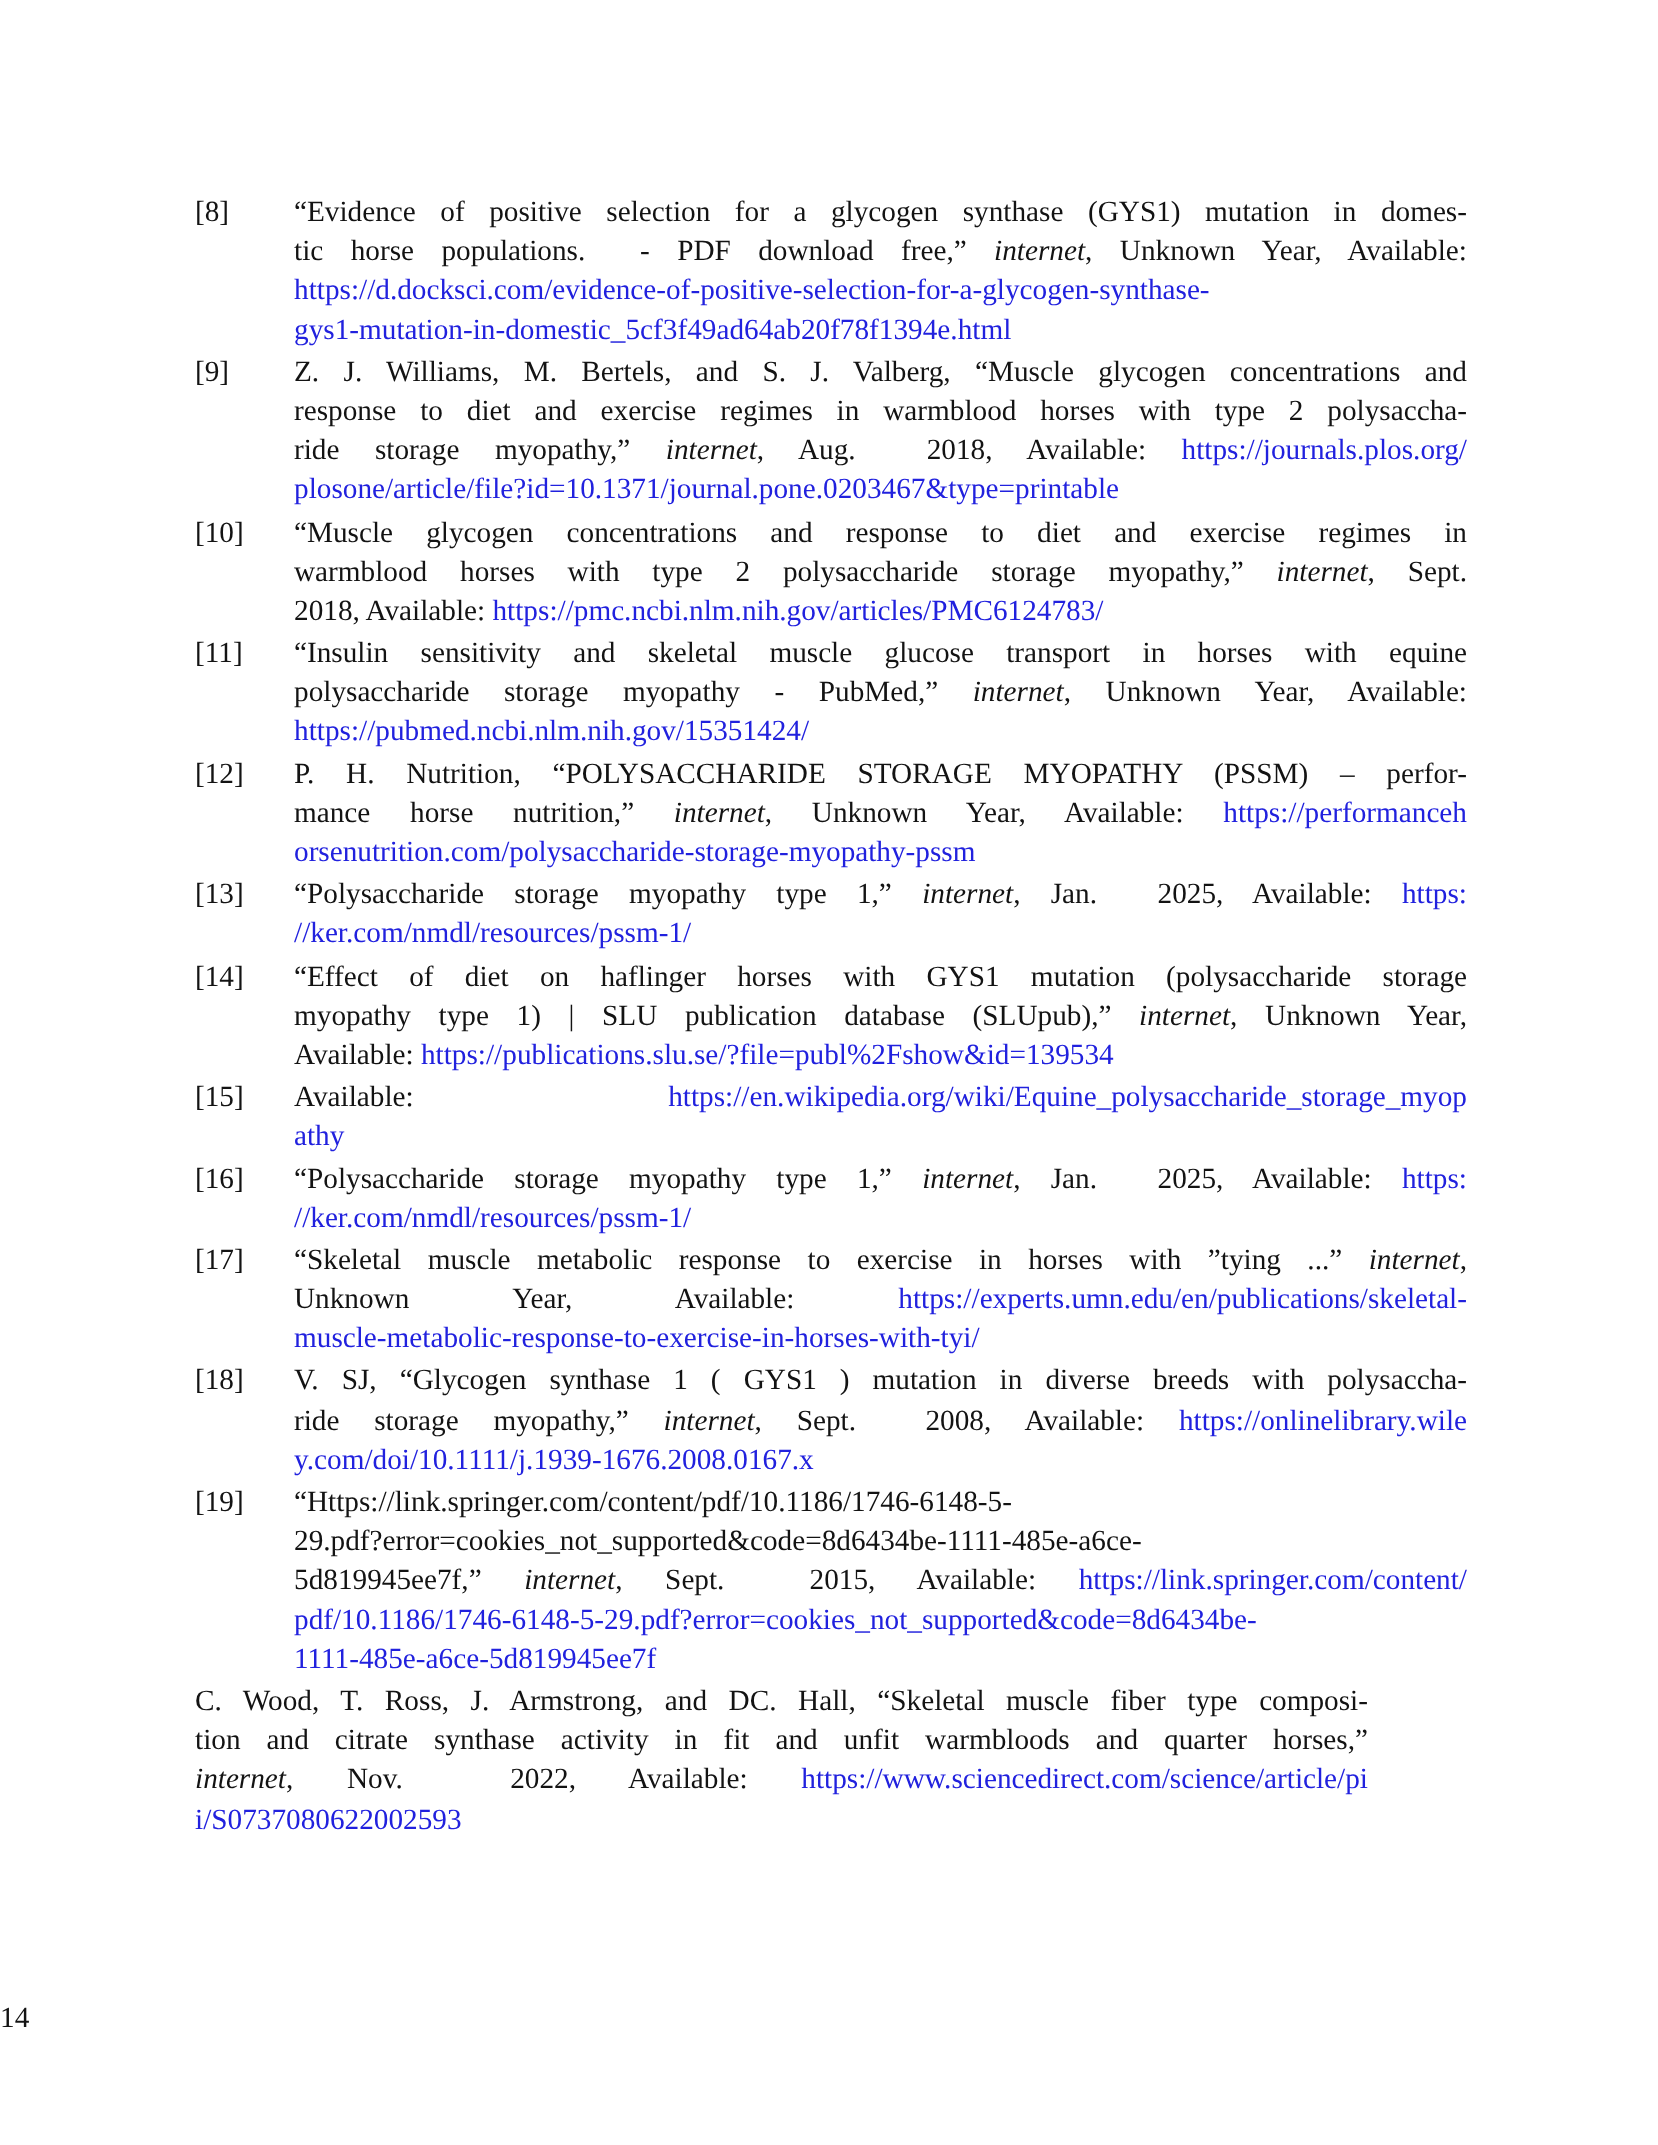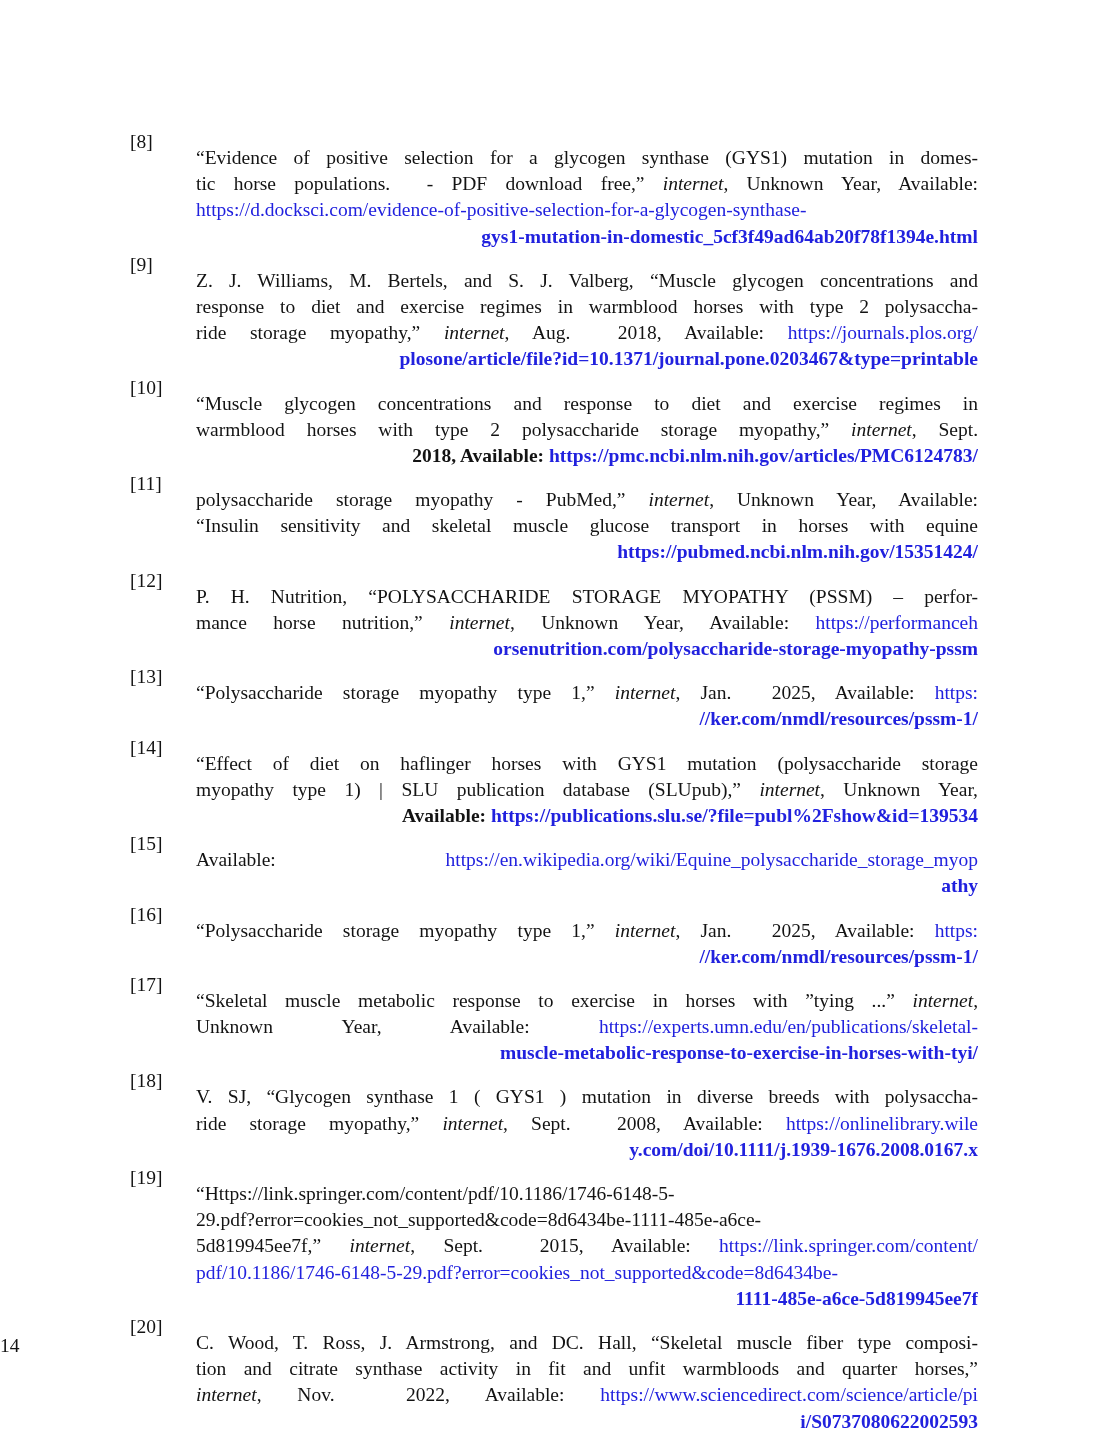--- a/index.html
+++ b/index.html
@@ -28,40 +28,38 @@
   }
   .ref-label {
     flex: 0 0 66px;
     width: 66px;
     font-size: 19.5px;
     line-height: 26.2px;
   }
   .ref-body {
     flex: 0 0 782px;
     width: 782px;
-    margin-top: 16px;
   }
   .ref-line {
     font-size: 19.5px;
     line-height: 26.2px;
     height: 26.2px;
     overflow: hidden;
     text-align: justify;
   }
   
   .ref-line.full::after {
     content: "";
     display: inline-block;
     width: 100%;
     height: 0;
     vertical-align: top;
   }
   .ref-line.is-last {
-    text-align: right;
-    font-weight: bold;
+    text-align: left;
   }
   .txt { color: var(--ink, #131313); }
   em.venue { }
   a.url {
     color: var(--link, #2121de);
     text-decoration: none;
     cursor: pointer;
   }
   .pageno {
     position: absolute;
@@ -101,22 +99,22 @@
         <span class="ref-label">[10]</span>
         <div class="ref-body">
           <div class="ref-line full"><span class="txt">“Muscle glycogen concentrations and response to diet and exercise regimes in</span></div>
           <div class="ref-line full"><span class="txt">warmblood horses with type 2 polysaccharide storage myopathy,” </span><em class="venue">internet</em><span class="txt">, Sept.</span></div>
           <div class="ref-line is-last"><span class="txt">2018, Available: </span><a class="url">https://pmc.ncbi.nlm.nih.gov/articles/PMC6124783/</a></div>
         </div>
       </div>
       <div class="ref">
         <span class="ref-label">[11]</span>
         <div class="ref-body">
+          <div class="ref-line full"><span class="txt">“Insulin sensitivity and skeletal muscle glucose transport in horses with equine</span></div>
           <div class="ref-line full"><span class="txt">polysaccharide storage myopathy - PubMed,” </span><em class="venue">internet</em><span class="txt">, Unknown Year, Available:</span></div>
-          <div class="ref-line full"><span class="txt">“Insulin sensitivity and skeletal muscle glucose transport in horses with equine</span></div>
           <div class="ref-line is-last"><a class="url">https://pubmed.ncbi.nlm.nih.gov/15351424/</a></div>
         </div>
       </div>
       <div class="ref">
         <span class="ref-label">[12]</span>
         <div class="ref-body">
           <div class="ref-line full"><span class="txt">P. H. Nutrition, “POLYSACCHARIDE STORAGE MYOPATHY (PSSM) – perfor-</span></div>
           <div class="ref-line full"><span class="txt">mance horse nutrition,” </span><em class="venue">internet</em><span class="txt">, Unknown Year, Available: </span><a class="url">https://performanceh</a></div>
           <div class="ref-line is-last"><a class="url">orsenutrition.com/polysaccharide-storage-myopathy-pssm</a></div>
         </div>
@@ -170,21 +168,20 @@
         <span class="ref-label">[19]</span>
         <div class="ref-body">
           <div class="ref-line full"><span class="txt">“Https://link.springer.com/content/pdf/10.1186/1746-6148-5-</span></div>
           <div class="ref-line full"><span class="txt">29.pdf?error=cookies_not_supported&amp;code=8d6434be-1111-485e-a6ce-</span></div>
           <div class="ref-line full"><span class="txt">5d819945ee7f,” </span><em class="venue">internet</em><span class="txt">, Sept.&nbsp; 2015, Available: </span><a class="url">https://link.springer.com/content/</a></div>
           <div class="ref-line full"><a class="url">pdf/10.1186/1746-6148-5-29.pdf?error=cookies_not_supported&amp;code=8d6434be-</a></div>
           <div class="ref-line is-last"><a class="url">1111-485e-a6ce-5d819945ee7f</a></div>
         </div>
       </div>
       <div class="ref">
-        <span class="ref-label">[20]</span>
         <div class="ref-body">
           <div class="ref-line full"><span class="txt">C. Wood, T. Ross, J. Armstrong, and DC. Hall, “Skeletal muscle fiber type composi-</span></div>
           <div class="ref-line full"><span class="txt">tion and citrate synthase activity in fit and unfit warmbloods and quarter horses,”</span></div>
           <div class="ref-line full"><em class="venue">internet</em><span class="txt">, Nov.&nbsp; 2022, Available: </span><a class="url">https://www.sciencedirect.com/science/article/pi</a></div>
           <div class="ref-line is-last"><a class="url">i/S0737080622002593</a></div>
         </div>
       </div>
     </main>
   <div class="pageno">14</div>
 </div>

